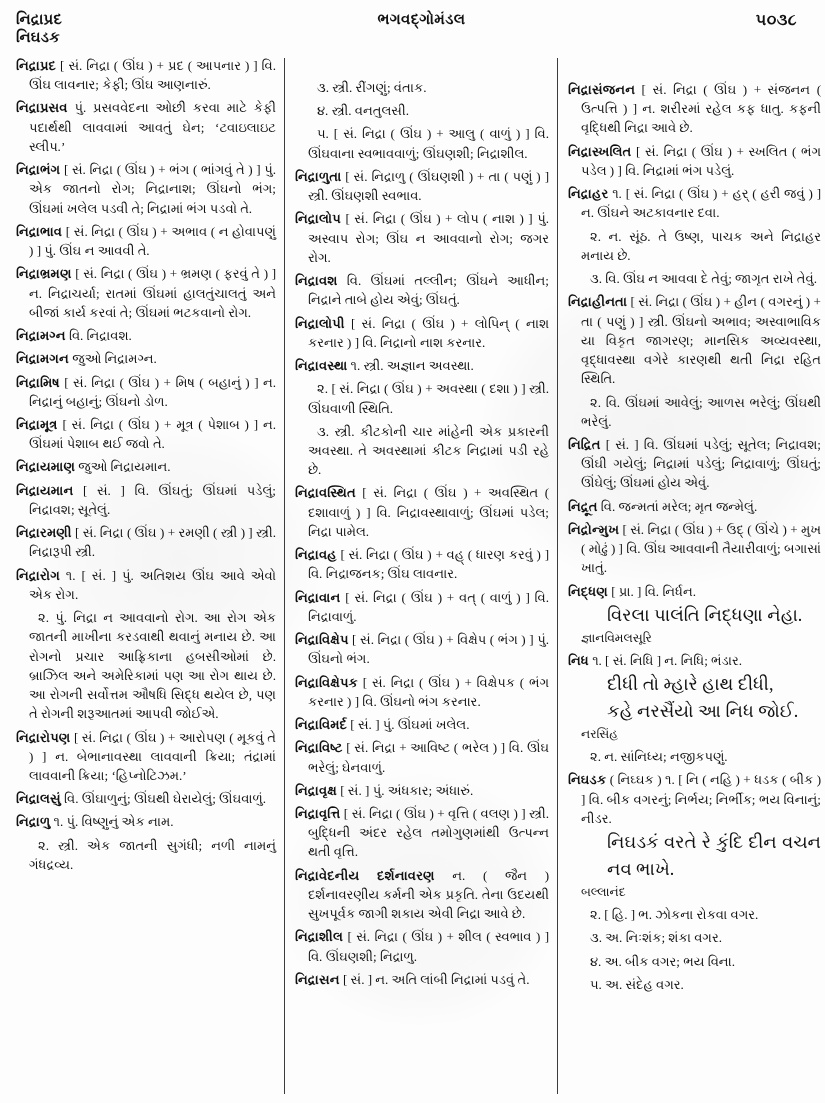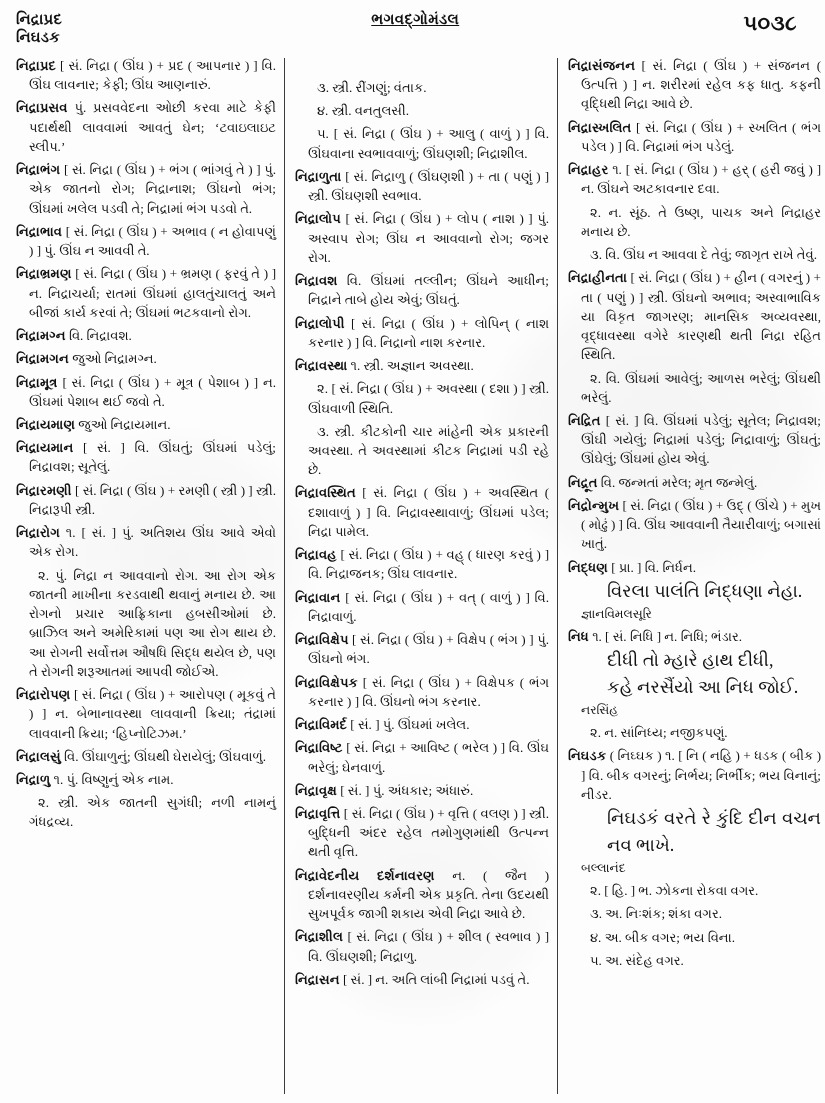--- a/index.html
+++ b/index.html
@@ -40,45 +40,44 @@
     font-size: 15px;
     line-height: 1.22;
     letter-spacing: .2px;
   }
   .rh-left div { white-space: nowrap; }
   .rh-center {
     font-size: 15px;
     letter-spacing: .3px;
     padding-top: 1px;
     margin-left: 25px;
-    text-decoration: underline;
   }
   .rh-right {
-    font-size: 21px;
+    font-size: 16px;
     letter-spacing: .4px;
     padding-top: 1px;
     padding-right: 10px;
   }
 
   
   .columns {
     position: relative;
     display: flex;
     height: 1040px;
     padding: 0 4px;
     box-sizing: border-box;
   }
   .col {
     box-sizing: border-box;
     position: relative;
     flex: 0 0 auto;
   }
   .col-1 { width: 274px; padding: 0 8px 0 6px; }
   .col-2 { width: 272px; padding: 0 8px 0 10px; margin-top: 22px; }
-  .col-3 { width: 267px; padding: 0 4px 0 10px; }
+  .col-3 { width: 267px; padding: 0 4px 0 10px; margin-top: 24px; }
 
   .rule {
     flex: 0 0 1px;
     width: 1px;
     background: #1a1a1a;
     margin-top: 2px;
     margin-bottom: 2px;
     opacity: .85;
   }
 
@@ -134,20 +133,21 @@
 
   <div class="columns">
     <div class="col col-1" id="col-1">
         <p class="entry"><span class="hw">નિદ્રાપ્રદ</span><span> [ સં. નિદ્રા ( ઊંઘ ) + પ્રદ ( આપનાર ) ] વિ. ઊંઘ લાવનાર; કેફી; ઊંઘ આણનારું.</span></p>
         <p class="entry"><span class="hw">નિદ્રાપ્રસવ</span><span> પું. પ્રસવવેદના ઓછી કરવા માટે કેફી પદાર્થથી લાવવામાં આવતું ઘેન; ‘ટવાઇલાઇટ સ્લીપ.’</span></p>
         <p class="entry"><span class="hw">નિદ્રાભંગ</span><span> [ સં. નિદ્રા ( ઊંઘ ) + ભંગ ( ભાંગવું તે ) ] પું. એક જાતનો રોગ; નિદ્રાનાશ; ઊંઘનો ભંગ; ઊંઘમાં ખલેલ પડવી તે; નિદ્રામાં ભંગ પડવો તે.</span></p>
         <p class="entry"><span class="hw">નિદ્રાભાવ</span><span> [ સં. નિદ્રા ( ઊંઘ ) + અભાવ ( ન હોવાપણું ) ] પું. ઊંઘ ન આવવી તે.</span></p>
         <p class="entry"><span class="hw">નિદ્રાભ્રમણ</span><span> [ સં. નિદ્રા ( ઊંઘ ) + ભ્રમણ ( ફરવું તે ) ] ન. નિદ્રાચર્યા; રાતમાં ઊંઘમાં હાલતુંચાલતું અને બીજાં કાર્ય કરવાં તે; ઊંઘમાં ભટકવાનો રોગ.</span></p>
         <p class="entry"><span class="hw">નિદ્રામગ્ન</span><span> વિ. નિદ્રાવશ.</span></p>
         <p class="entry"><span class="hw">નિદ્રામગન</span><span> જુઓ નિદ્રામગ્ન.</span></p>
+        <p class="entry"><span class="hw">નિદ્રામિષ</span><span> [ સં. નિદ્રા ( ઊંઘ ) + મિષ ( બહાનું ) ] ન. નિદ્રાનું બહાનું; ઊંઘનો ડોળ.</span></p>
         <p class="entry"><span class="hw">નિદ્રામૂત્ર</span><span> [ સં. નિદ્રા ( ઊંઘ ) + મૂત્ર ( પેશાબ ) ] ન. ઊંઘમાં પેશાબ થઈ જવો તે.</span></p>
         <p class="entry"><span class="hw">નિદ્રાયમાણ</span><span> જુઓ નિદ્રાયમાન.</span></p>
         <p class="entry"><span class="hw">નિદ્રાયમાન</span><span> [ સં. ] વિ. ઊંઘતું; ઊંઘમાં પડેલું; નિદ્રાવશ; સૂતેલું.</span></p>
         <p class="entry"><span class="hw">નિદ્રારમણી</span><span> [ સં. નિદ્રા ( ઊંઘ ) + રમણી ( સ્ત્રી ) ] સ્ત્રી. નિદ્રારૂપી સ્ત્રી.</span></p>
         <p class="entry"><span class="hw">નિદ્રારોગ</span><span> ૧. [ સં. ] પું. અતિશય ઊંઘ આવે એવો એક રોગ.</span></p>
         <p class="entry sub"><span>૨. પું. નિદ્રા ન આવવાનો રોગ. આ રોગ એક જાતની માખીના કરડવાથી થવાનું મનાય છે. આ રોગનો પ્રચાર આફ્રિકાના હબસીઓમાં છે. બ્રાઝિલ અને અમેરિકામાં પણ આ રોગ થાય છે. આ રોગની સર્વોત્તમ ઔષધિ સિદ્ધ થયેલ છે, પણ તે રોગની શરૂઆતમાં આપવી જોઈએ.</span></p>
         <p class="entry"><span class="hw">નિદ્રારોપણ</span><span> [ સં. નિદ્રા ( ઊંઘ ) + આરોપણ ( મૂકવું તે ) ] ન. બેભાનાવસ્થા લાવવાની ક્રિયા; તંદ્રામાં લાવવાની ક્રિયા; ‘હિપ્નોટિઝમ.’</span></p>
         <p class="entry"><span class="hw">નિદ્રાલસું</span><span> વિ. ઊંઘાળુનું; ઊંઘથી ઘેરાયેલું; ઊંઘવાળું.</span></p>
         <p class="entry"><span class="hw">નિદ્રાળુ</span><span> ૧. પું. વિષ્ણુનું એક નામ.</span></p>
         <p class="entry sub"><span>૨. સ્ત્રી. એક જાતની સુગંધી; નળી નામનું ગંધદ્રવ્ય.</span></p>

